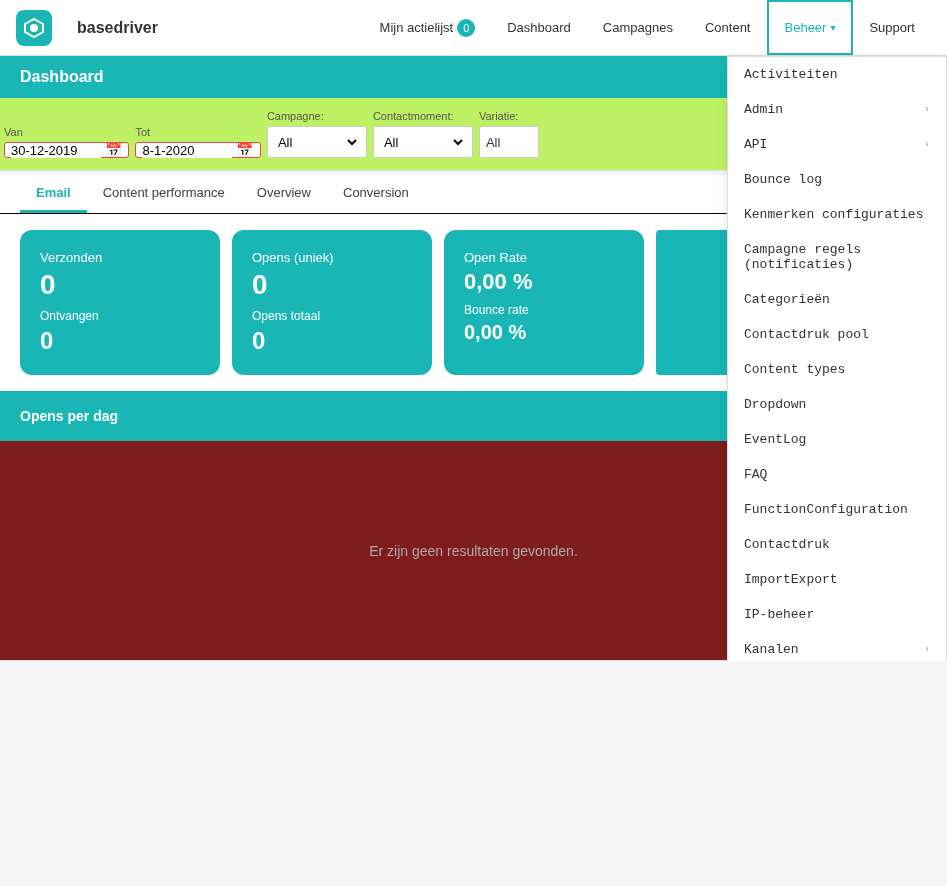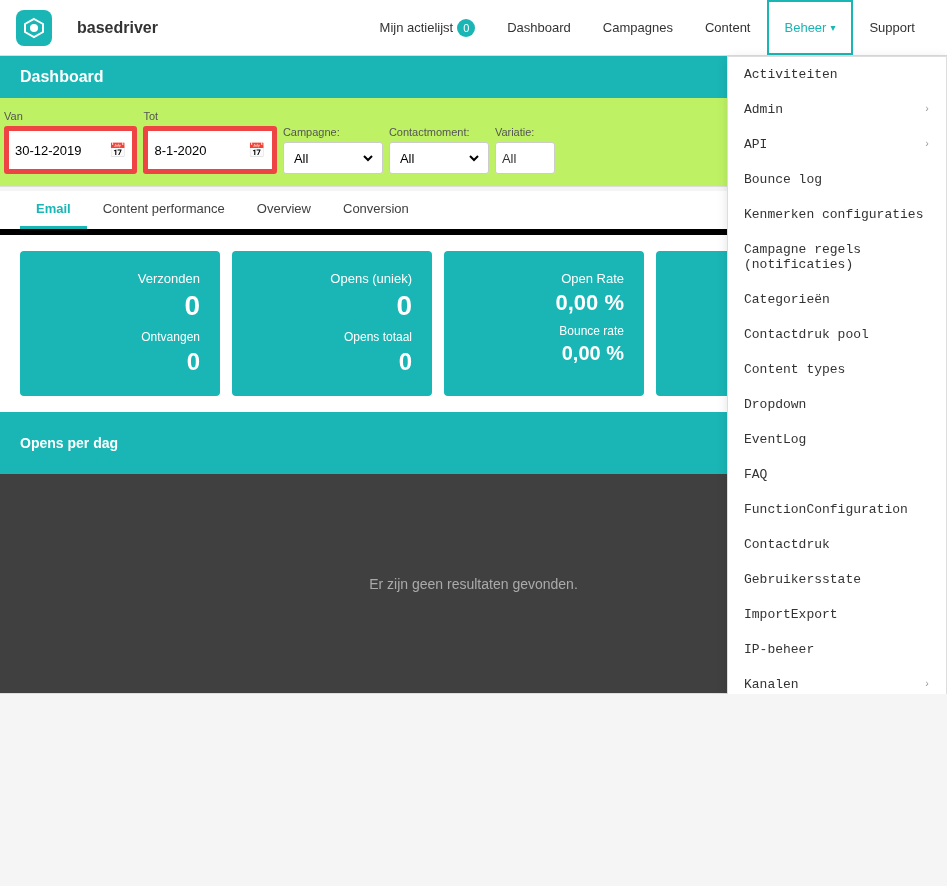--- a/index.html
+++ b/index.html
@@ -66,22 +66,22 @@
       padding: 12px 4px;
       display: flex;
       align-items: flex-end;
       gap: 6px;
       border-bottom: 1px solid #ddd;
     }
     .filter-group { display: flex; flex-direction: column; gap: 4px; }
     .filter-label { font-size: 11px; color: #555; }
     .filter-input-wrap {
       display: flex; align-items: center;
-      border: 5px solid #ef4444; border-radius: 3px; background: #fff;
-      height: 48px; padding: 0 6px;
+      border: 1px solid #ef4444; border-radius: 3px; background: #fff;
+      height: 16px; padding: 0 6px;
     }
     .filter-input-wrap input {
       border: none; outline: none; font-size: 13px; width: 90px;
     }
     .cal-icon { color: #999; font-size: 14px; margin-left: 4px; cursor: pointer; }
     .filter-select-wrap {
       display: flex; align-items: center;
       border: 1px solid #ccc; border-radius: 3px; background: #fff;
       height: 32px; padding: 0 6px;
       min-width: 100px;
@@ -93,21 +93,21 @@
       display: flex; align-items: center;
       min-width: 60px;
     }
 
     
     .tabs-bar {
       background: #fff;
       padding: 0 20px;
       display: flex;
       align-items: flex-end;
-      border-bottom: 6px solid #000000;
+      border-bottom: 1px solid #000000;
       margin-top: 4px;
     }
     .tab {
       padding: 10px 16px;
       cursor: pointer;
       font-size: 13px;
       color: #404040;
       border: none; background: none;
       border-bottom: 3px solid transparent;
     }
@@ -116,23 +116,23 @@
     
     .stats-row {
       display: flex;
       gap: 0;
       padding: 16px 20px;
       background: #fff;
     }
     .stat-card {
       background: #1ab5b5;
       color: #fff;
-      border-radius: 4px;
+      border-radius: 12px;
       padding: 20px;
-      text-align: right;
+      text-align: left;
       min-width: 200px;
       margin-right: 12px;
     }
     .stat-card .stat-label { font-size: 13px; margin-bottom: 4px; }
     .stat-card .stat-value { font-size: 28px; font-weight: bold; margin-bottom: 8px; }
     .stat-card .stat-sub-label { font-size: 12px; margin-bottom: 4px; }
     .stat-card .stat-sub-value { font-size: 24px; font-weight: bold; }
     .stat-card-partial {
       background: #1ab5b5;
       color: #fff;
@@ -142,27 +142,27 @@
       min-width: 150px;
       margin-right: 12px;
       overflow: hidden;
       width: 80px;
     }
 
     
     .section-header {
       background: #1ab5b5;
       color: #fff;
-      padding: 23px 20px;
+      padding: 17px 20px;
       font-size: 14px;
       font-weight: bold;
       margin: 0 0 0 0;
     }
     .chart-area {
-      background: #404040;
+      background: #7f1d1d;
       min-height: 220px;
       display: flex;
       align-items: center;
       justify-content: center;
       color: #aaa;
       font-size: 14px;
       border-bottom: 1px solid #ddd;
     }
 
     
@@ -270,23 +270,20 @@
       <span>EventLog</span>
     </div>
     <div class="dropdown-item">
       <span>FAQ</span>
     </div>
     <div class="dropdown-item">
       <span>FunctionConfiguration</span>
     </div>
     <div class="dropdown-item">
       <span>Contactdruk</span>
-    </div>
-    <div class="dropdown-item">
-      <span>Gebruikersstate</span>
     </div>
     <div class="dropdown-item">
       <span>ImportExport</span>
     </div>
     <div class="dropdown-item">
       <span>IP-beheer</span>
     </div>
     <div class="dropdown-item">
       <span>Kanalen</span>
       <span class="arrow-right">›</span>

